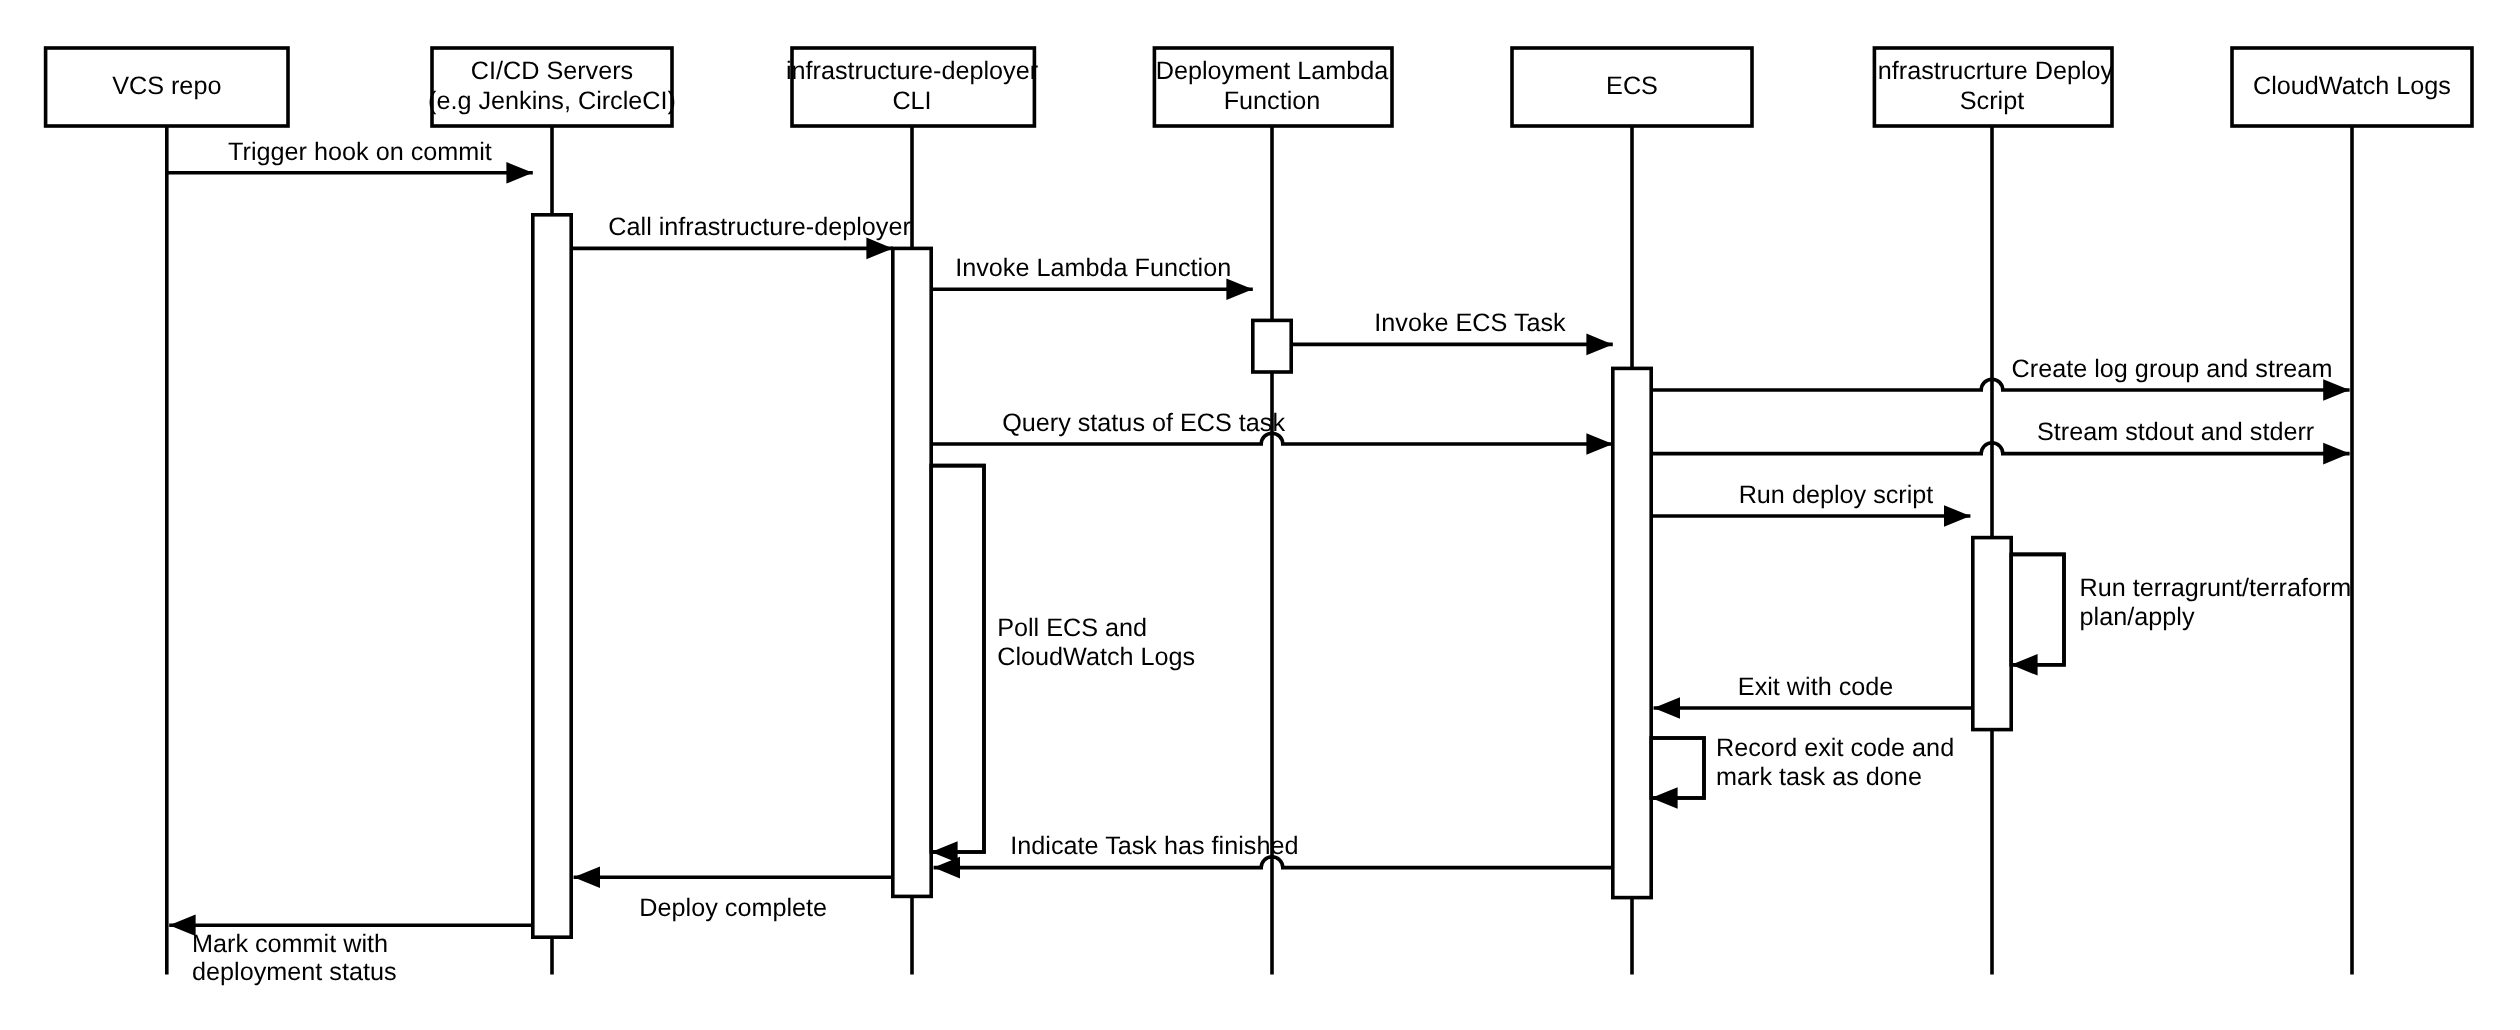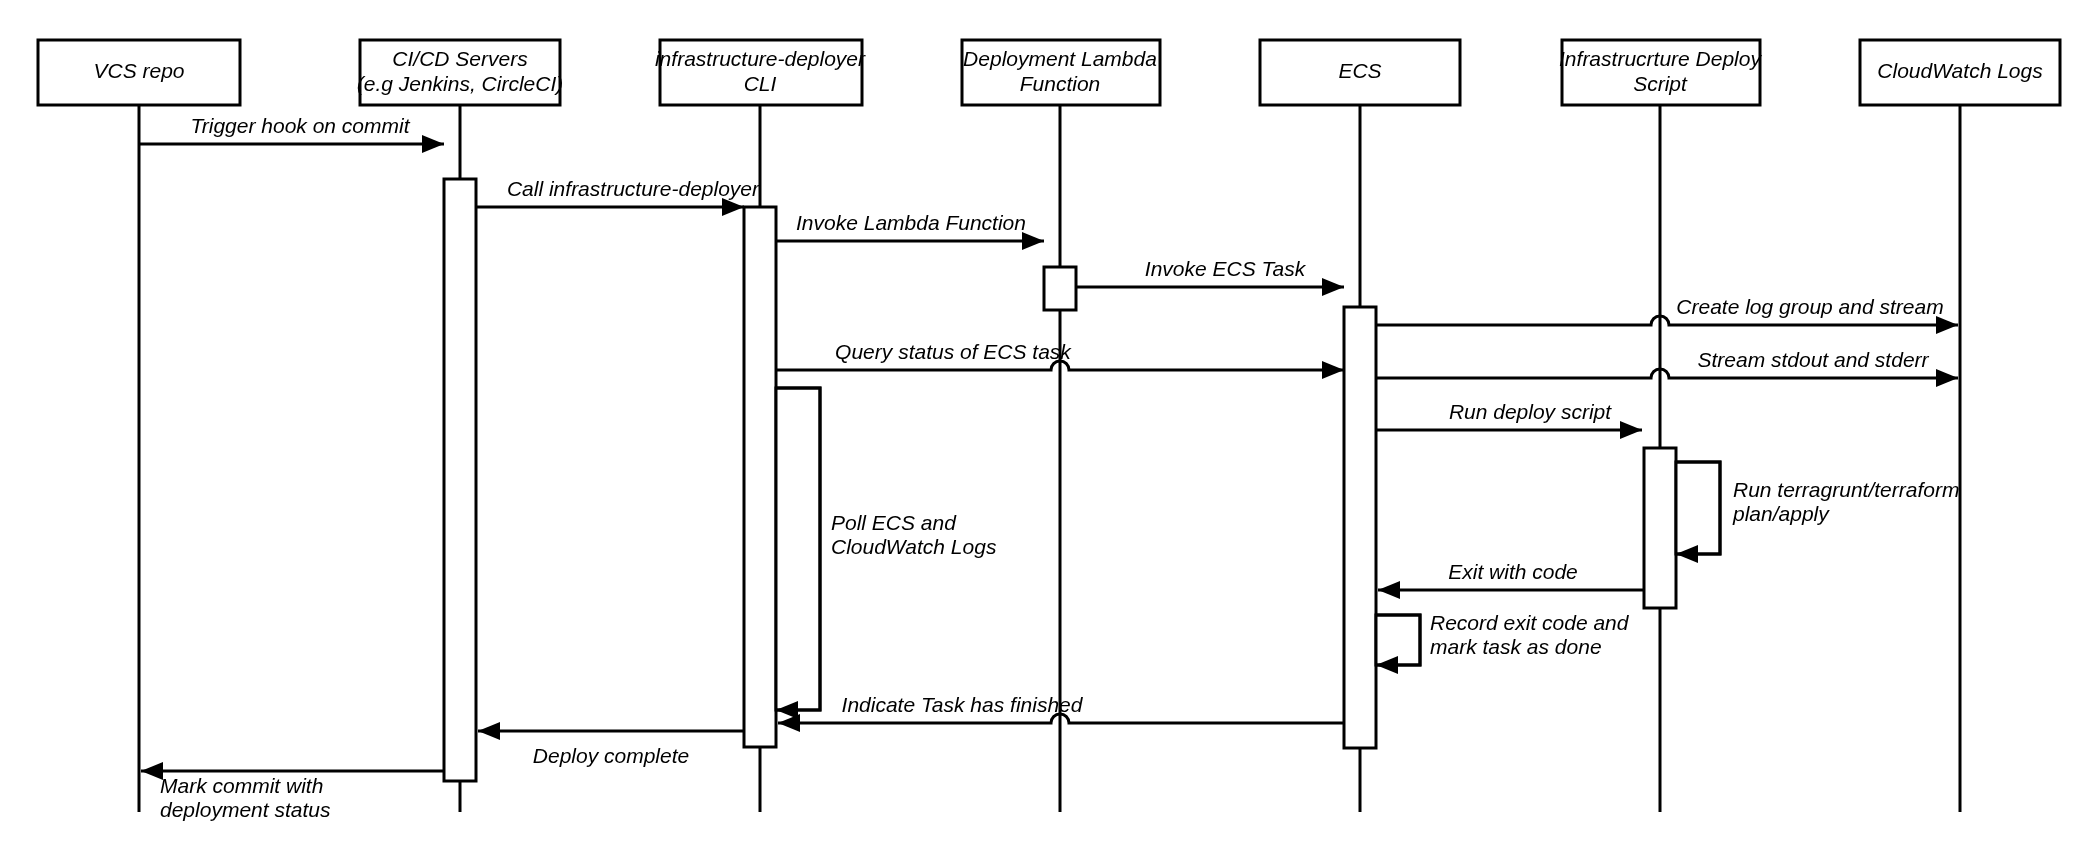--- a/index.html
+++ b/index.html
@@ -1,17 +1,17 @@
 <!DOCTYPE html>
 <html><head>
 <meta charset="utf-8">
 <style>
   html,body{margin:0;padding:0;background:#ffffff;}
   body{width:2100px;height:858px;font-family:"Liberation Sans",sans-serif;overflow:hidden;}
-  #stage{position:relative;width:2100px;height:858px;background:#ffffff;font-style:italic;}
+  #stage{position:relative;width:2100px;height:858px;background:#ffffff;}
   svg#diagram{position:absolute;left:0;top:0;width:2100px;height:858px;display:block;}
   .lifeline-box{fill:#ffffff;stroke:#000000;stroke-width:3;}
   .lifeline-line{stroke:#000000;stroke-width:3;fill:none;}
   .activation{fill:#ffffff;stroke:#000000;stroke-width:3;}
   .msg-line{stroke:#000000;stroke-width:3;fill:none;}
   .arrowhead{fill:#000000;stroke:none;}
   .boxlabel{font-family:"Liberation Sans",sans-serif;font-size:21px;fill:#000000;text-anchor:middle;dominant-baseline:middle;}
   .msglabel{font-family:"Liberation Sans",sans-serif;font-size:21px;fill:#000000;}
   .msglabel.mid{text-anchor:middle;}
   .msglabel.start{text-anchor:start;}

